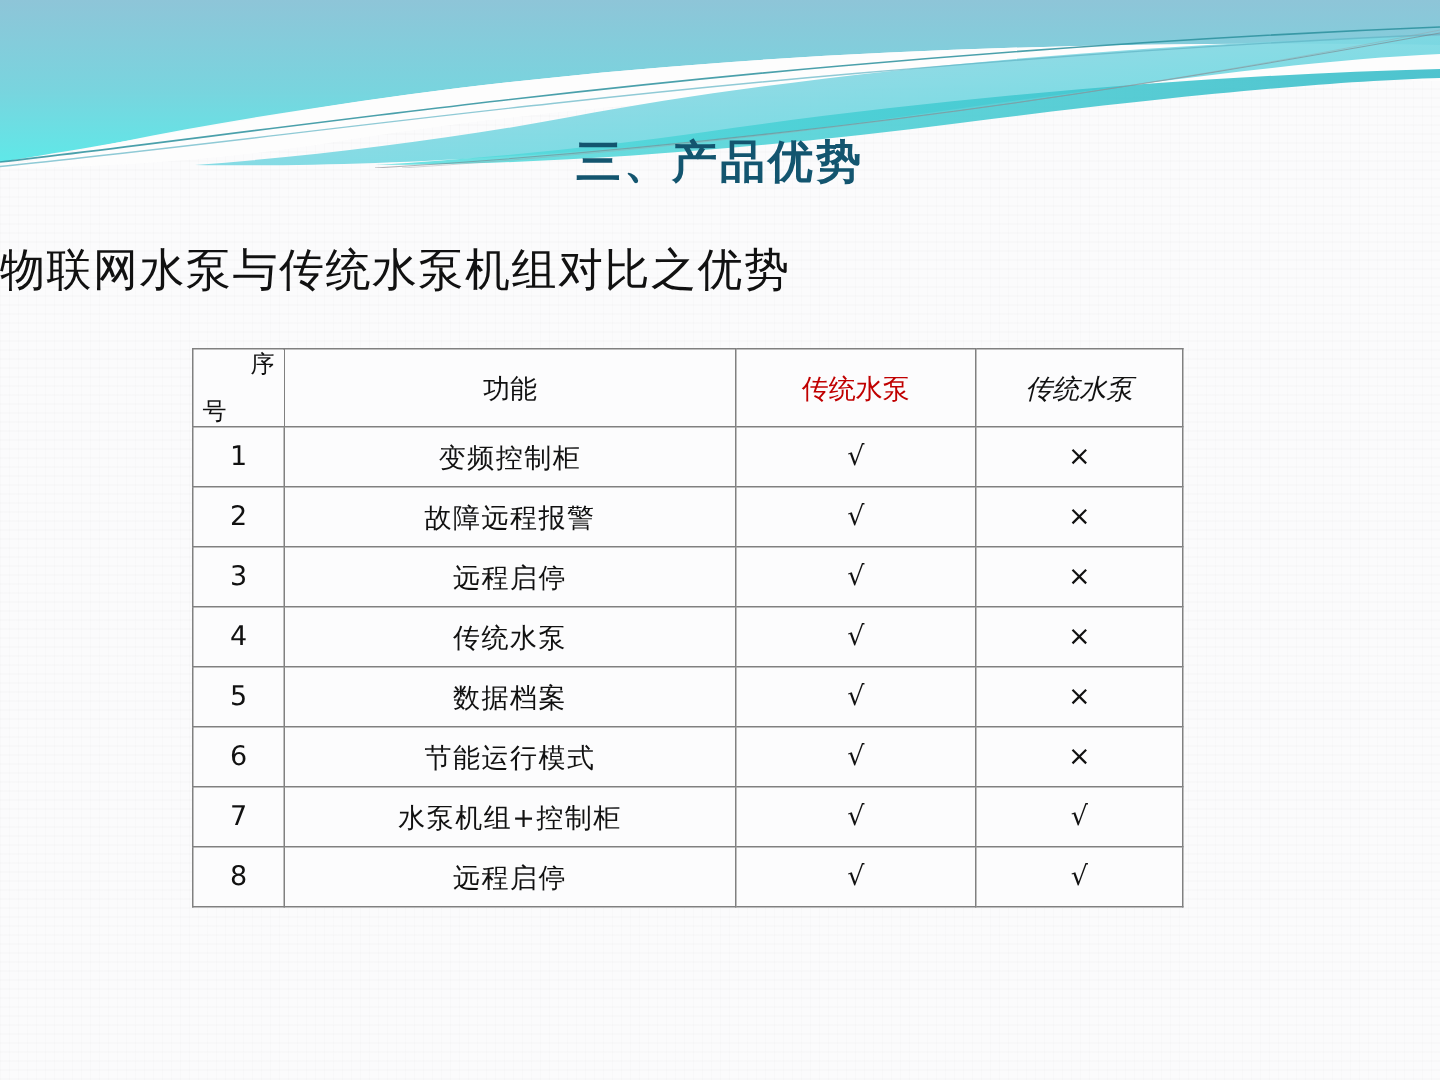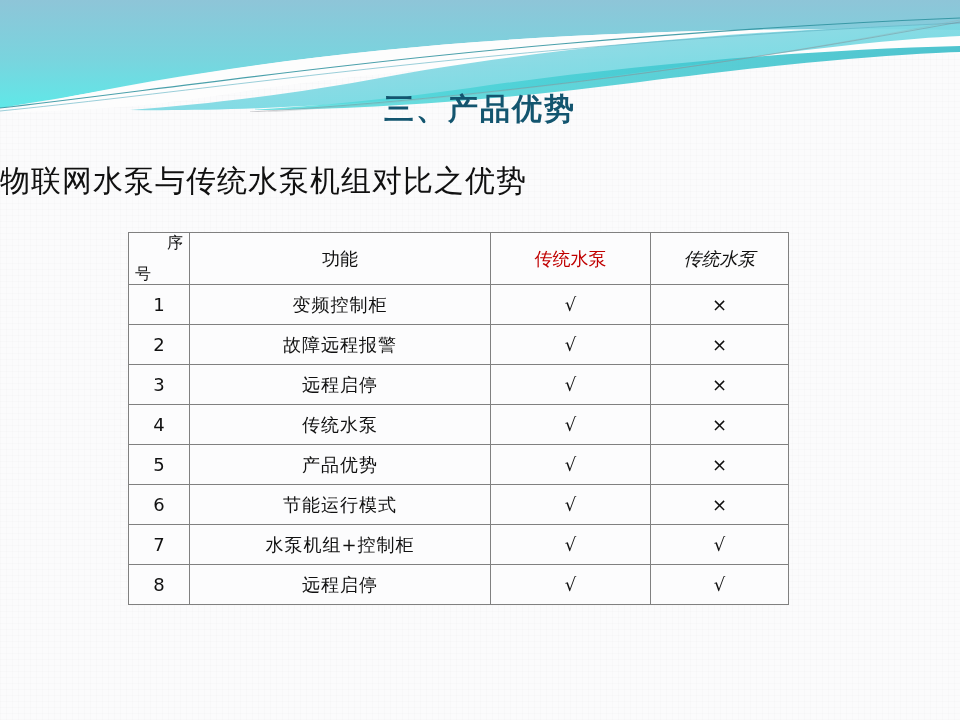--- a/index.html
+++ b/index.html
@@ -218,21 +218,21 @@
 
         <tr class="row">
           <td class="num">4</td>
           <td class="fn">传统水泵</td>
           <td class="mark-yes">√</td>
           <td class="mark-no">×</td>
         </tr>
 
         <tr class="row">
           <td class="num">5</td>
-          <td class="fn">产品优势</td>
+          <td class="fn">数据档案</td>
           <td class="mark-yes">√</td>
           <td class="mark-no">×</td>
         </tr>
 
         <tr class="row">
           <td class="num">6</td>
           <td class="fn">节能运行模式</td>
           <td class="mark-yes">√</td>
           <td class="mark-no">×</td>
         </tr>

